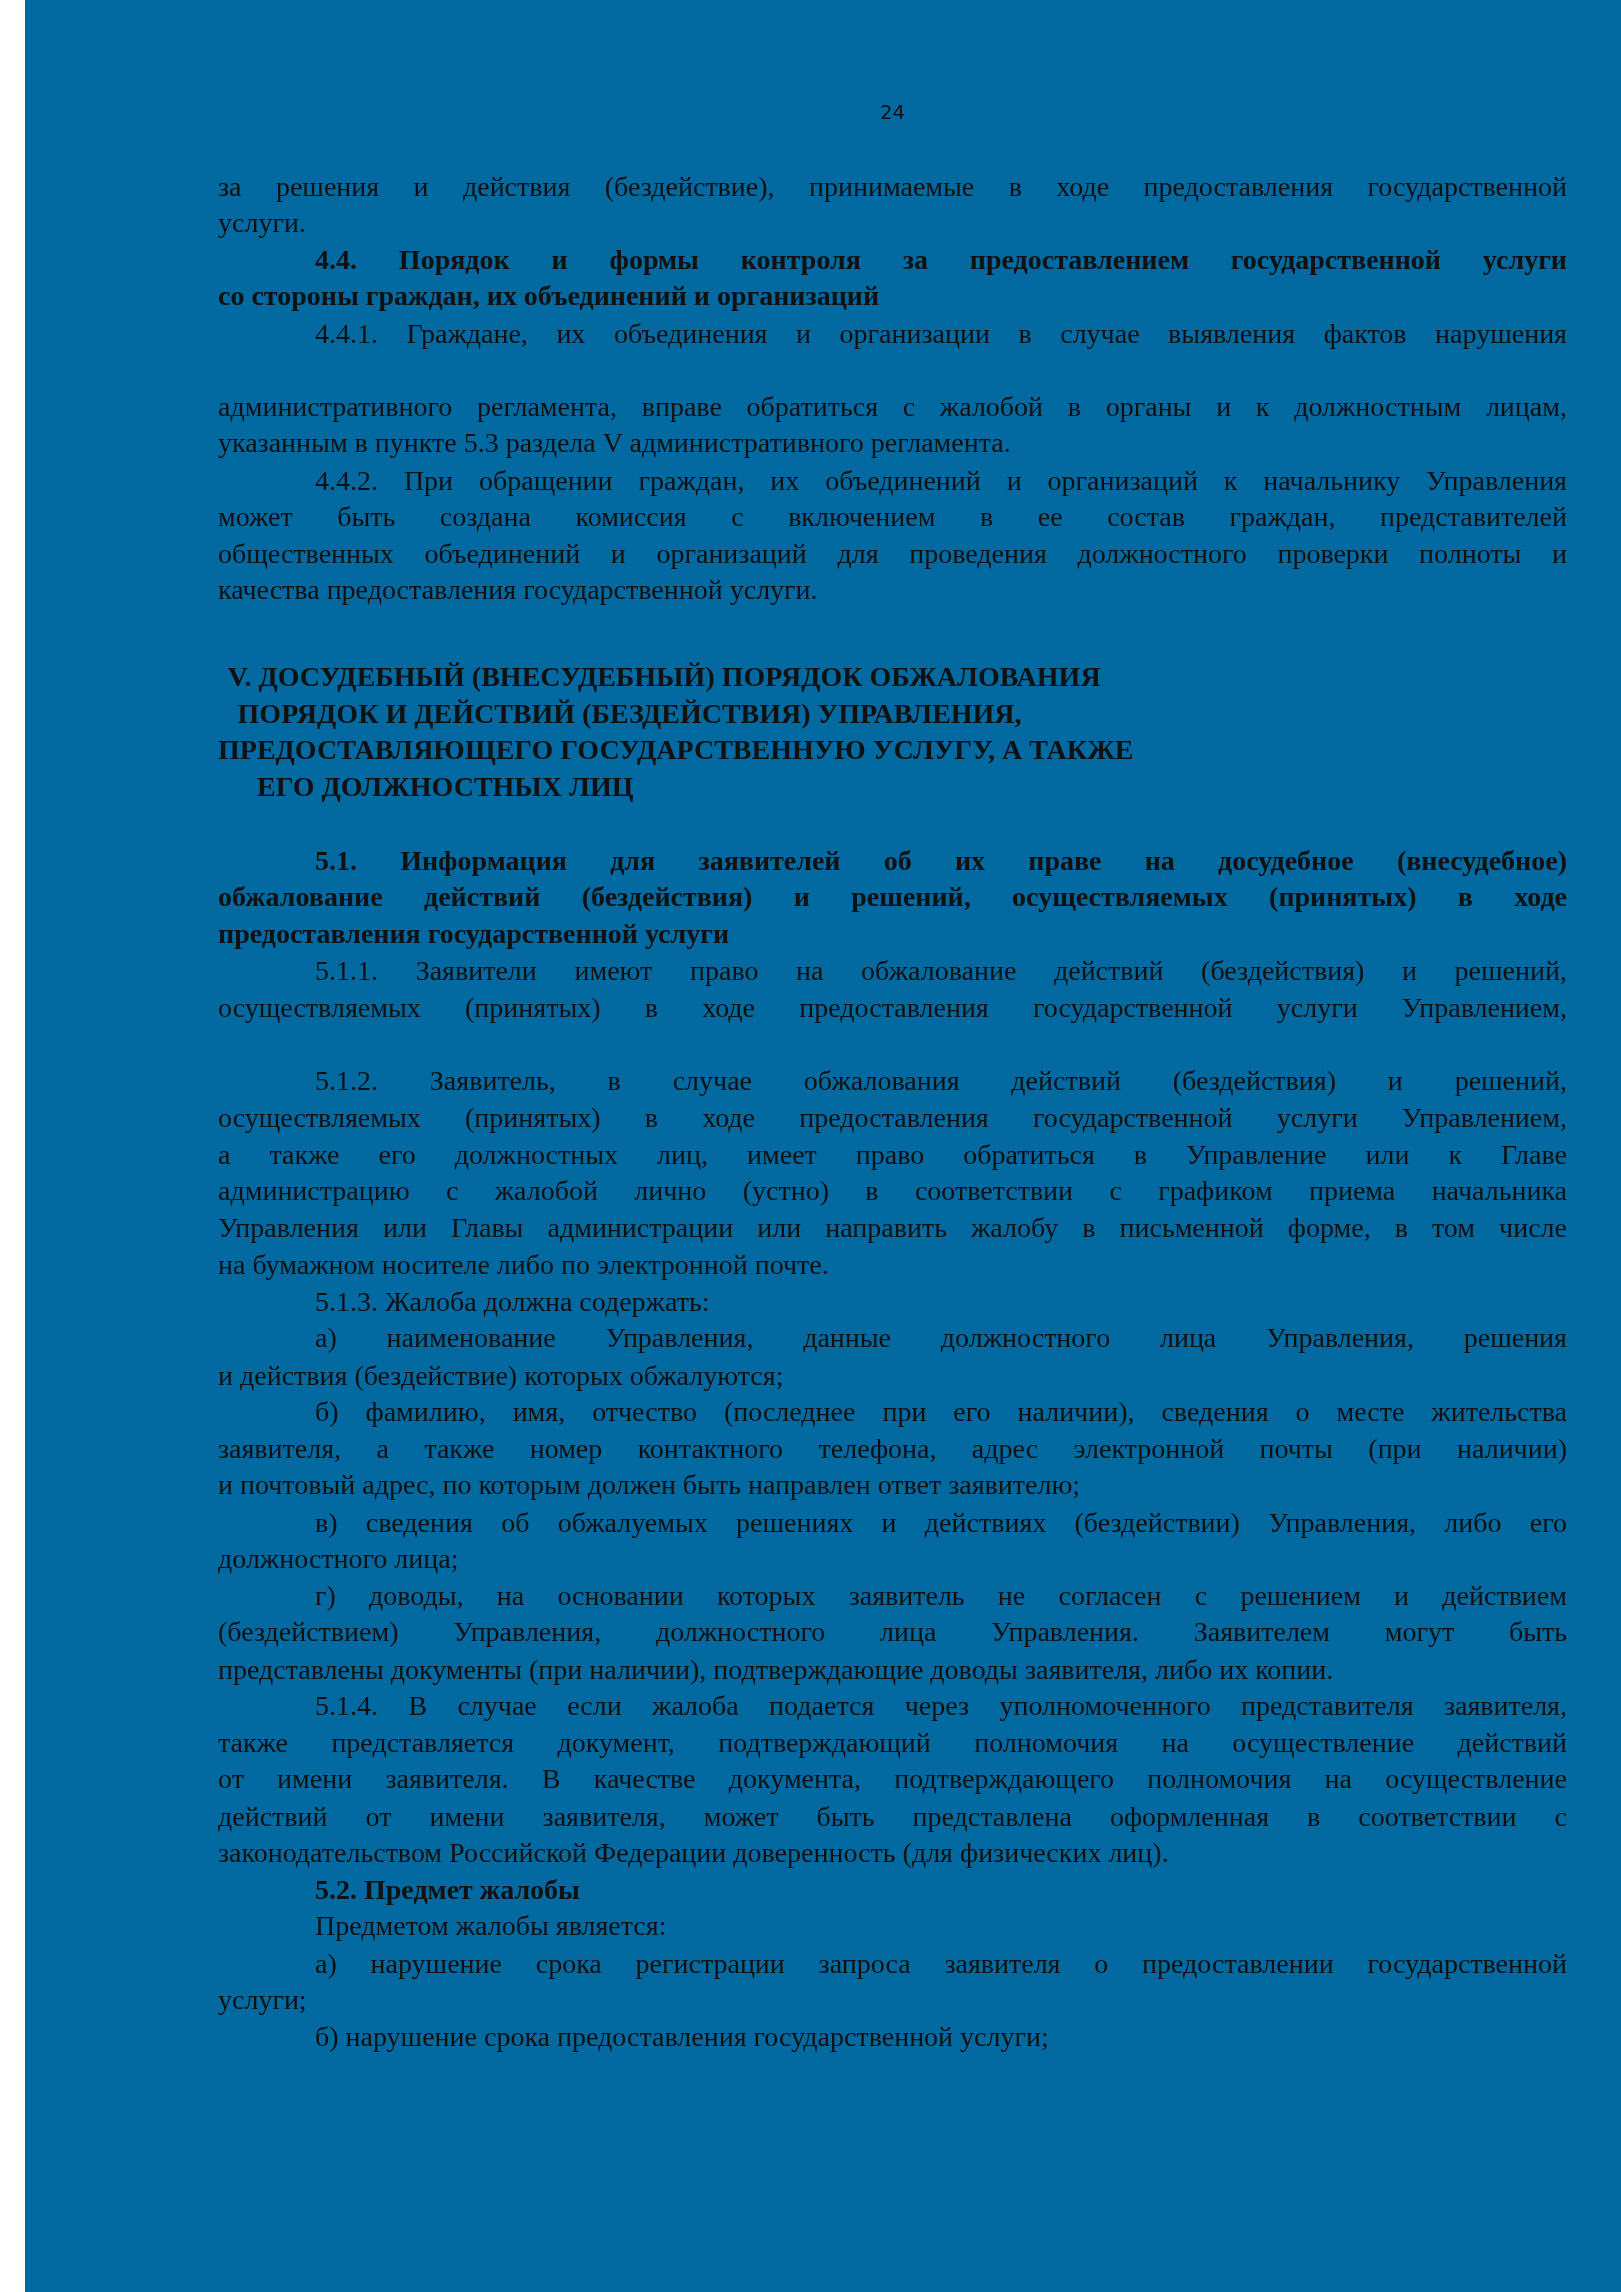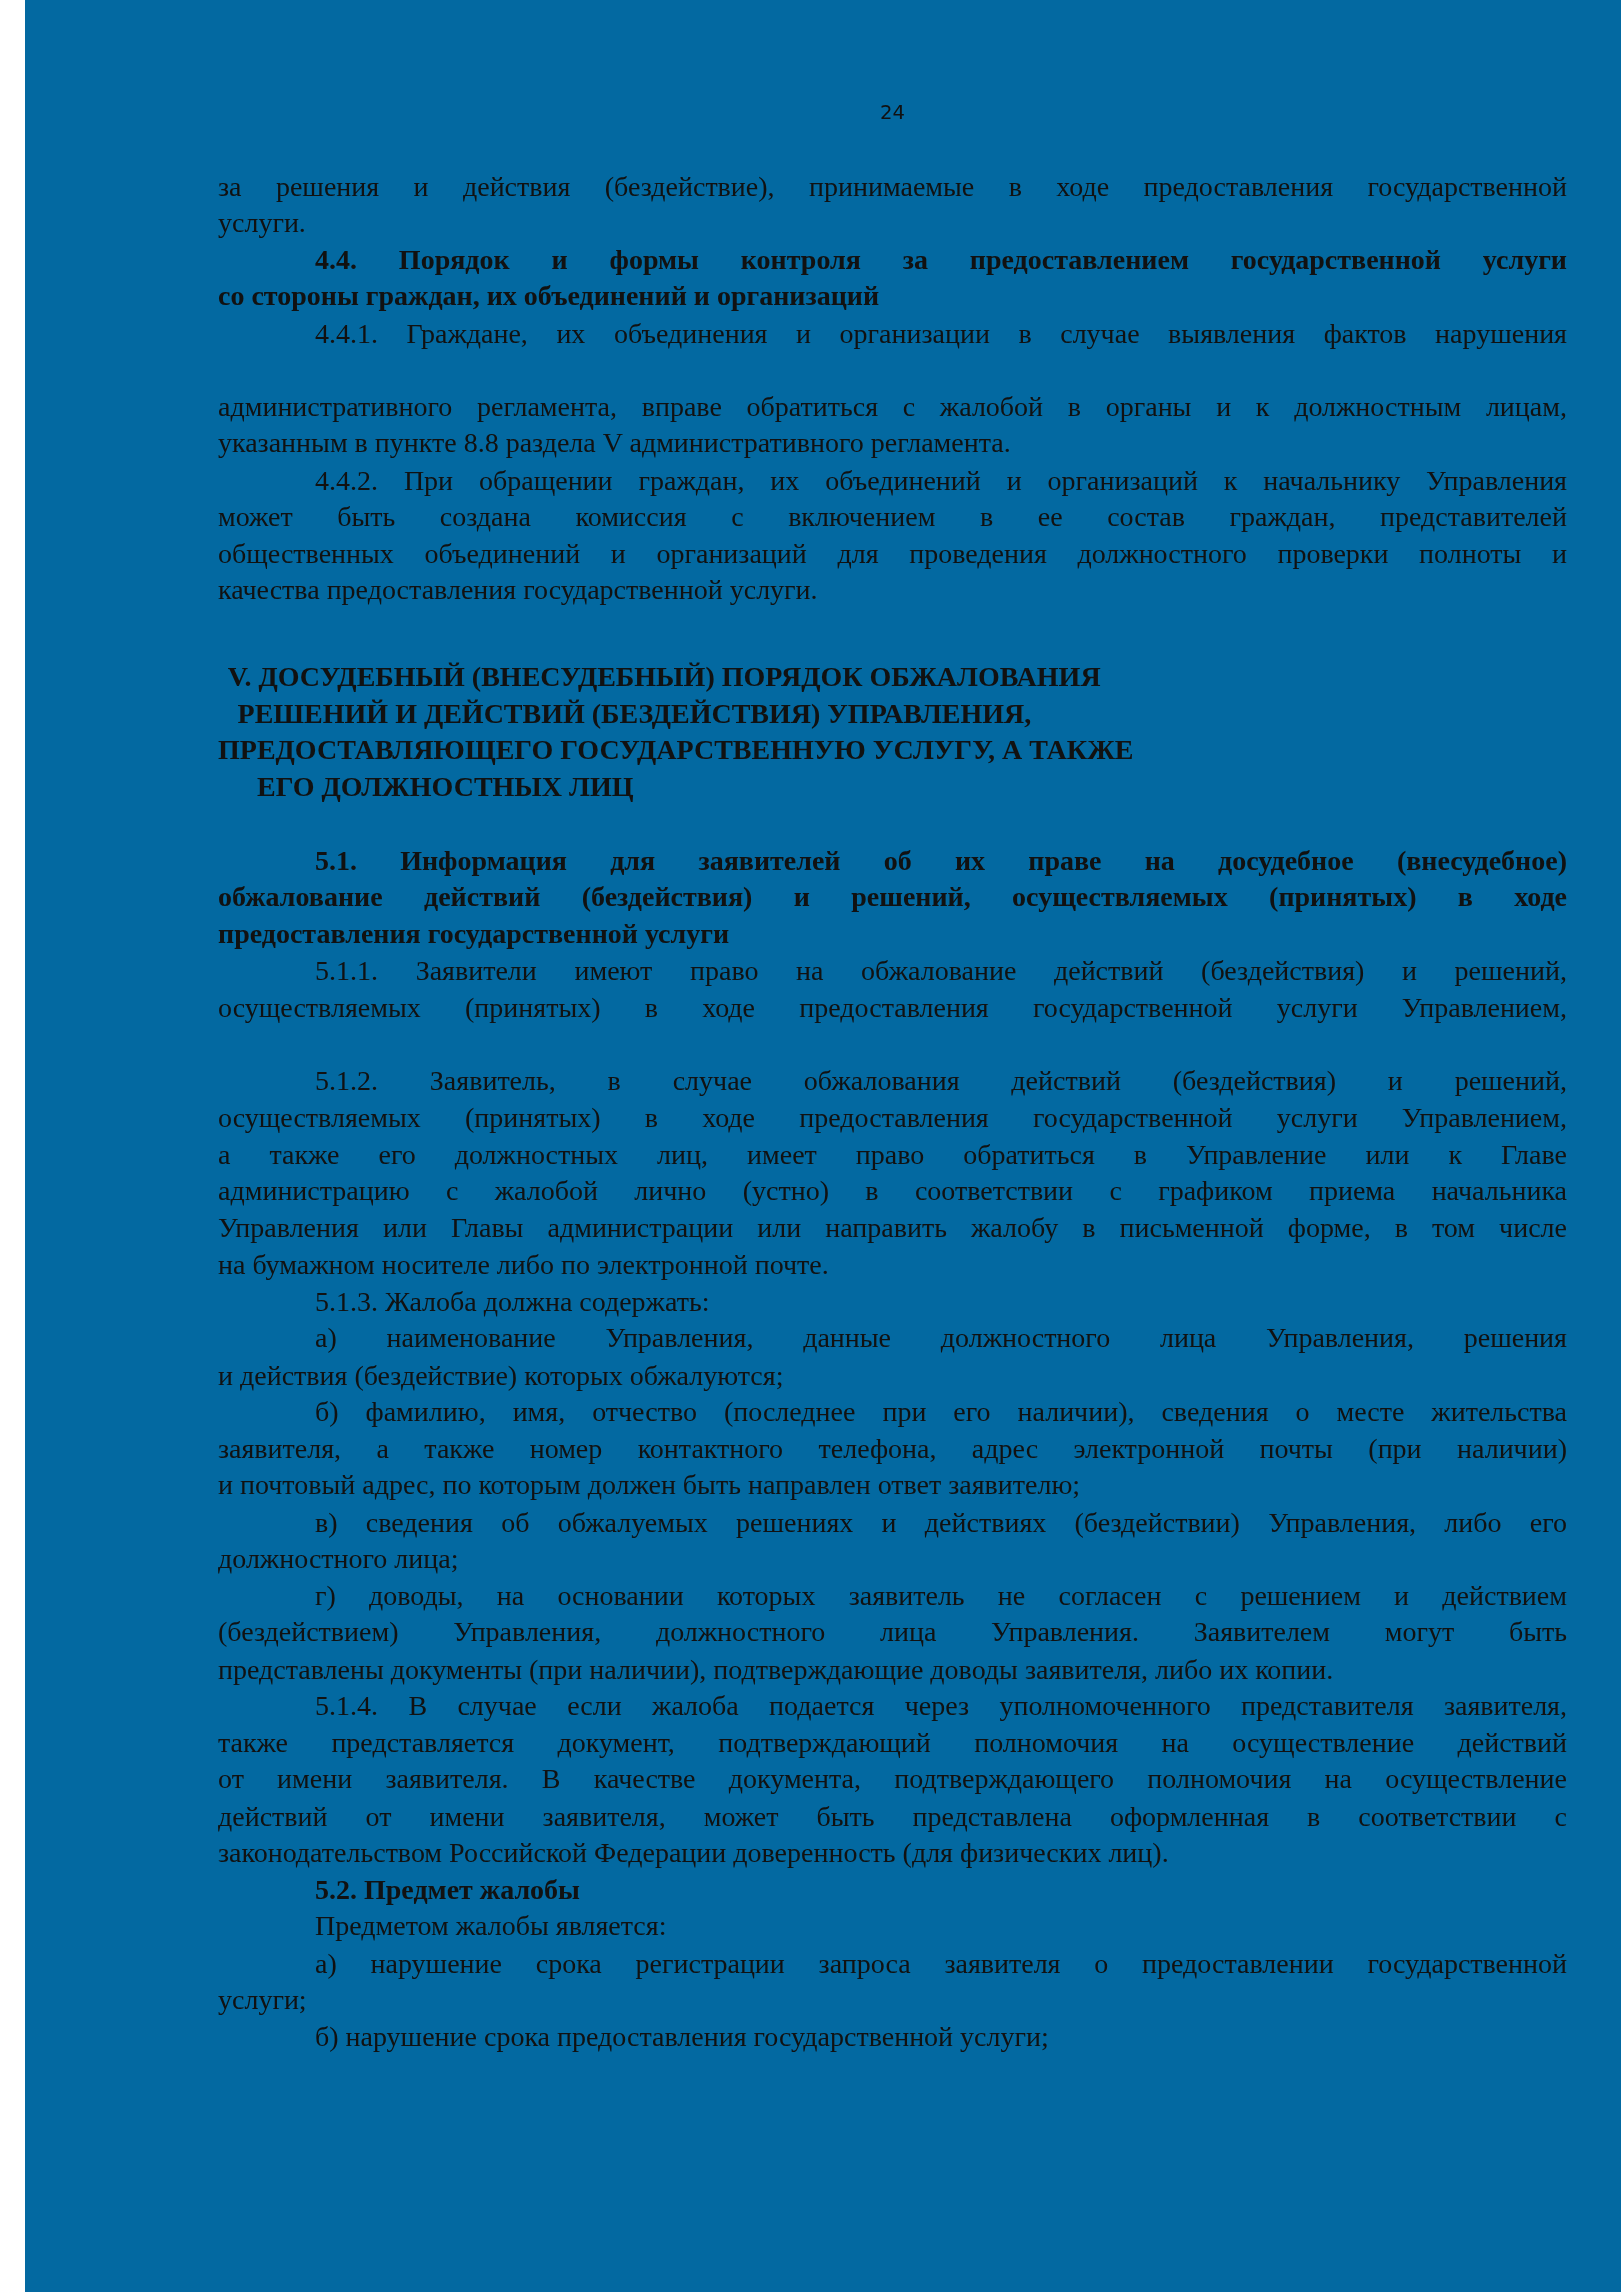--- a/index.html
+++ b/index.html
@@ -31,29 +31,29 @@
   <div class="pgnum">24</div>
 
   <div class="ln" style="top: 169px; white-space: normal;">за решения и действия (бездействие), принимаемые в ходе предоставления государственной</div>
   <div class="ln last" style="top: 205px; white-space: normal;">услуги.</div>
 
   <div class="ln ind b" style="top: 242px; white-space: normal;">4.4. Порядок и формы контроля за предоставлением государственной услуги</div>
   <div class="ln b last" style="top: 278px; white-space: normal;">со стороны граждан, их объединений и организаций</div>
 
   <div class="ln ind" style="top: 316px; white-space: normal;">4.4.1. Граждане, их объединения и организации в случае выявления фактов нарушения</div>
   <div class="ln" style="top: 389px; white-space: normal;">административного регламента, вправе обратиться с жалобой в органы и к должностным лицам,</div>
-  <div class="ln last" style="top: 425px; white-space: normal;">указанным в пункте 8.8 раздела V административного регламента.</div>
+  <div class="ln last" style="top: 425px; white-space: normal;">указанным в пункте 5.3 раздела V административного регламента.</div>
 
   <div class="ln ind" style="top: 463px; white-space: normal;">4.4.2. При обращении граждан, их объединений и организаций к начальнику Управления</div>
   <div class="ln" style="top: 499px; white-space: normal;">может быть создана комиссия с включением в ее состав граждан, представителей</div>
   <div class="ln" style="top: 536px; white-space: normal;">общественных объединений и организаций для проведения должностного проверки полноты и</div>
   <div class="ln last" style="top: 572px; white-space: normal;">качества предоставления государственной услуги.</div>
 
   <div class="hd" style="top:659px; padding-left:9.8px;">V. ДОСУДЕБНЫЙ (ВНЕСУДЕБНЫЙ) ПОРЯДОК ОБЖАЛОВАНИЯ</div>
-  <div class="hd" style="top:696px; padding-left:19.6px;">РЕШЕНИЙ И ДЕЙСТВИЙ (БЕЗДЕЙСТВИЯ) УПРАВЛЕНИЯ,</div>
+  <div class="hd" style="top:696px; padding-left:19.6px;">ПОРЯДОК И ДЕЙСТВИЙ (БЕЗДЕЙСТВИЯ) УПРАВЛЕНИЯ,</div>
   <div class="hd" style="top:732px; padding-left:0px;">ПРЕДОСТАВЛЯЮЩЕГО ГОСУДАРСТВЕННУЮ УСЛУГУ, А ТАКЖЕ</div>
   <div class="hd" style="top:769px; padding-left:39px;">ЕГО ДОЛЖНОСТНЫХ ЛИЦ</div>
 
   <div class="ln ind b" style="top: 843px; white-space: normal;">5.1. Информация для заявителей об их праве на досудебное (внесудебное)</div>
   <div class="ln b" style="top: 879px; white-space: normal;">обжалование действий (бездействия) и решений, осуществляемых (принятых) в ходе</div>
   <div class="ln b last" style="top: 916px; white-space: normal;">предоставления государственной услуги</div>
 
   <div class="ln ind" style="top: 953px; white-space: normal;">5.1.1. Заявители имеют право на обжалование действий (бездействия) и решений,</div>
   <div class="ln" style="top: 990px; white-space: normal;">осуществляемых (принятых) в ходе предоставления государственной услуги Управлением,</div>
 

